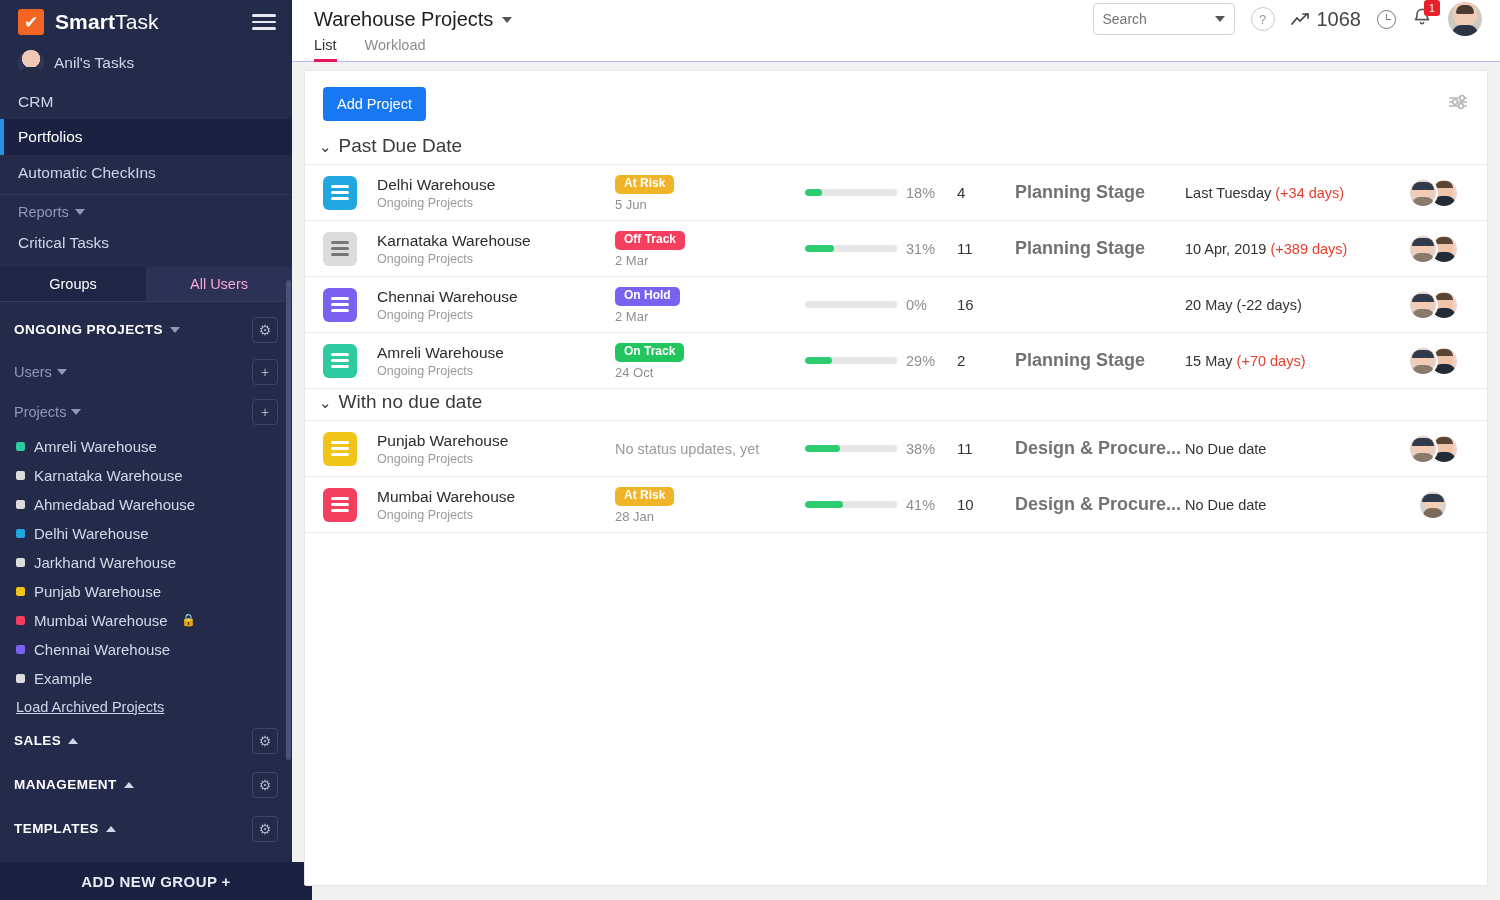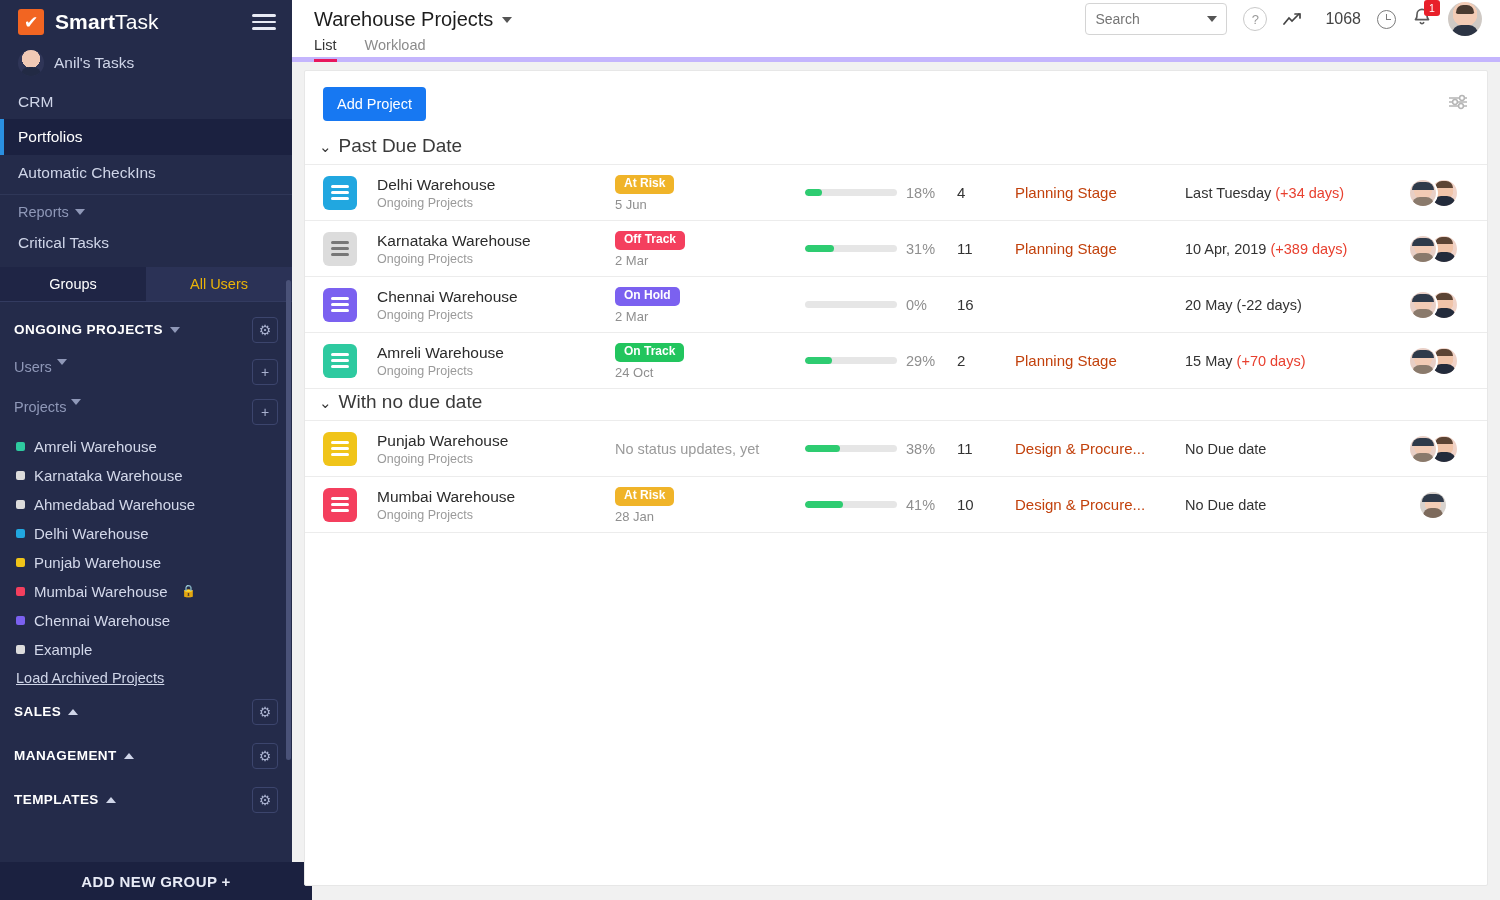--- a/index.html
+++ b/index.html
@@ -54,35 +54,35 @@
     content: ""; position: absolute; left: 0; top: 0; bottom: 0; width: 4px; background: #2a8fe0;
   }
   .sb-sep { border-bottom: 1px solid #2f3758; margin: 4px 0 0 0; }
   .sb-muted { font-size: 14.5px; color: #8f98b8; padding: 9px 18px 5px; display: flex; align-items: center; gap: 6px; }
   .caret-d { width:0;height:0;border-left:5px solid transparent;border-right:5px solid transparent;border-top:6px solid #8f98b8; }
   .caret-u { width:0;height:0;border-left:5px solid transparent;border-right:5px solid transparent;border-bottom:6px solid #cfd5e8; }
 
   .sb-tabs { display: flex; margin-top: 6px; }
   .sb-tab {
     flex: 1; text-align: center; font-size: 14.5px; padding: 9px 0;
-    background: #2b3256; color: #eab308; cursor: pointer;
+    background: #2b3256; color: #f9a8d4; cursor: pointer;
     border-bottom: 1px solid #333b60;
   }
   .sb-tab.active { background: #1f2545; color: #ffffff; }
 
   .sb-scroll { flex: 1; overflow: hidden; padding-top: 6px; }
   .grp-head {
     display: flex; align-items: center; padding: 9px 14px 9px 14px; gap: 7px;
   }
   .grp-title { font-size: 13.5px; font-weight: 700; letter-spacing: .45px; color: #ffffff; }
   .sq-btn {
     margin-left: auto; width: 26px; height: 26px; border: 1px solid #3c456d; border-radius: 4px;
     display: flex; align-items: center; justify-content: center; color: #aab2d0; font-size: 14px; cursor: pointer;
   }
-  .sub-head { display: flex; align-items: flex-start; padding: 7px 14px; gap: 5px; }
+  .sub-head { display: flex; align-items: center; padding: 7px 14px; gap: 5px; }
   .sub-head .lbl { font-size: 14.5px; color: #8f98b8; }
   .proj-item {
     display: flex; align-items: center; gap: 9px; padding: 6px 14px 6px 16px;
     font-size: 15px; color: #d3d8ea; cursor: pointer;
   }
   .dot { width: 9px; height: 9px; border-radius: 2px; flex: 0 0 9px; }
   .lock { font-size: 12px; color: #aab2d0; margin-left: 5px; }
   .archived {
     font-size: 14.5px; color: #cfd5e8; padding: 6px 14px 4px 16px;
     text-decoration: underline; cursor: pointer;
@@ -92,42 +92,42 @@
     background: #1b2140; color: #e8ebf6; font-size: 15px; font-weight: 700;
     letter-spacing: .4px; display: flex; align-items: center; justify-content: center; cursor: pointer;
   }
   .sb-scrollbar {
     position: absolute; right: 1px; top: 280px; width: 5px; height: 480px;
     background: #4a5party; background: #4a5278; border-radius: 3px;
   }
 
   
   .main { flex: 1; height: 900px; background: #ffffff; display: flex; flex-direction: column; }
-  .topbar { height: 62px; display: flex; align-items: flex-start; padding: 0 18px 0 22px; border-bottom: 5px solid #c4b5fd; }
+  .topbar { height: 62px; display: flex; align-items: flex-start; padding: 0 18px 0 22px; border-bottom: 1px solid #c4b5fd; }
   .tb-left { padding-top: 8px; }
   .tb-title { font-size: 20px; color: #1d1d1d; display: flex; align-items: center; gap: 9px; }
   .tri-d { width:0;height:0;border-left:5px solid transparent;border-right:5px solid transparent;border-top:6px solid #555; }
   .tb-tabs { display: flex; gap: 28px; margin-top: 6px; }
   .tb-tab { font-size: 14.5px; color: #8b8b8b; padding-bottom: 6px; cursor: pointer; }
   .tb-tab.active { color: #333; border-bottom: 3px solid #e8175d; }
 
   .tb-right { margin-left: auto; display: flex; align-items: center; gap: 16px; padding-top: 2px; }
   .search-box {
     width: 142px; height: 32px; border: 1px solid #d4d4d4; border-radius: 4px;
     display: flex; align-items: center; padding: 0 9px; gap: 6px; background: #fff;
   }
   .search-box input {
     border: none; outline: none; font-size: 14px; color: #8b8b8b; width: 100%;
     font-family: "Liberation Sans", sans-serif; background: transparent;
   }
   .help-ic {
     width: 24px; height: 24px; border-radius: 50%; border: 1px solid #c9c9c9;
     display: flex; align-items: center; justify-content: center; font-size: 13px; color: #9a9a9a; cursor: pointer;
   }
-  .pts { display: flex; align-items: center; gap: 23px; font-size: 16px; color: #444; cursor: pointer; }
+  .pts { display: flex; align-items: center; gap: 7px; font-size: 20px; color: #444; cursor: pointer; }
   .clock-ic { width: 19px; height: 19px; border: 1.6px solid #7b7b7b; border-radius: 50%; position: relative; cursor: pointer; }
   .clock-ic::before { content:""; position:absolute; left:7.5px; top:3px; width:1.6px; height:6px; background:#7b7b7b; }
   .clock-ic::after { content:""; position:absolute; left:8px; top:8.2px; width:4.5px; height:1.6px; background:#7b7b7b; }
   .bell-wrap { position: relative; cursor: pointer; }
   .badge {
     position: absolute; top: -7px; right: -8px; min-width: 16px; height: 16px;
     background: #e8202a; color: #fff; font-size: 10.5px; border-radius: 3px;
     display: flex; align-items: center; justify-content: center; padding: 0 3px;
   }
   .tb-avatar {
@@ -177,21 +177,21 @@
   }
   .st-date { font-size: 13px; color: #8f8f8f; margin-top: 3px; }
   .st-none { font-size: 14.5px; color: #9a9a9a; }
 
   .c-prog { flex: 0 0 152px; display: flex; align-items: center; gap: 9px; }
   .bar { width: 92px; height: 7px; background: #e6e6e6; border-radius: 4px; overflow: hidden; }
   .bar > span { display: block; height: 100%; background: #2ecc71; border-radius: 4px; }
   .pct { font-size: 14.5px; color: #8f8f8f; min-width: 34px; }
 
   .c-count { flex: 0 0 58px; font-size: 15px; color: #333; }
-  .c-stage { flex: 0 0 170px; font-size: 15px; color: #c2410c; white-space: nowrap; overflow: hidden; text-overflow: ellipsis; }
+  .c-stage { flex: 0 0 170px; font-size: 18px; color: #737373; white-space: nowrap; overflow: hidden; text-overflow: ellipsis; font-weight: bold; }
   .c-due { flex: 1; font-size: 14.5px; color: #333; }
   .c-due .over { color: #e8402f; }
   .c-avatars { flex: 0 0 72px; display: flex; justify-content: center; }
 
   .av-pill { display: flex; }
   .av {
     width: 30px; height: 30px; border-radius: 50%; position: relative; overflow: hidden;
     border: 2px solid #fff;
   }
   .av.f {
@@ -276,20 +276,24 @@
             <span class="dot" style="background:#dcdcdc"></span>
             <span>Karnataka Warehouse</span>
           </div>
           <div class="proj-item">
             <span class="dot" style="background:#dcdcdc"></span>
             <span>Ahmedabad Warehouse</span>
           </div>
           <div class="proj-item">
             <span class="dot" style="background:#21a7e0"></span>
             <span>Delhi Warehouse</span>
+          </div>
+          <div class="proj-item">
+            <span class="dot" style="background:#dcdcdc"></span>
+            <span>Jarkhand Warehouse</span>
           </div>
           <div class="proj-item">
             <span class="dot" style="background:#f0c419"></span>
             <span>Punjab Warehouse</span>
           </div>
           <div class="proj-item">
             <span class="dot" style="background:#f43f5e"></span>
             <span>Mumbai Warehouse</span>
             <span class="lock">🔒</span>
           </div>

